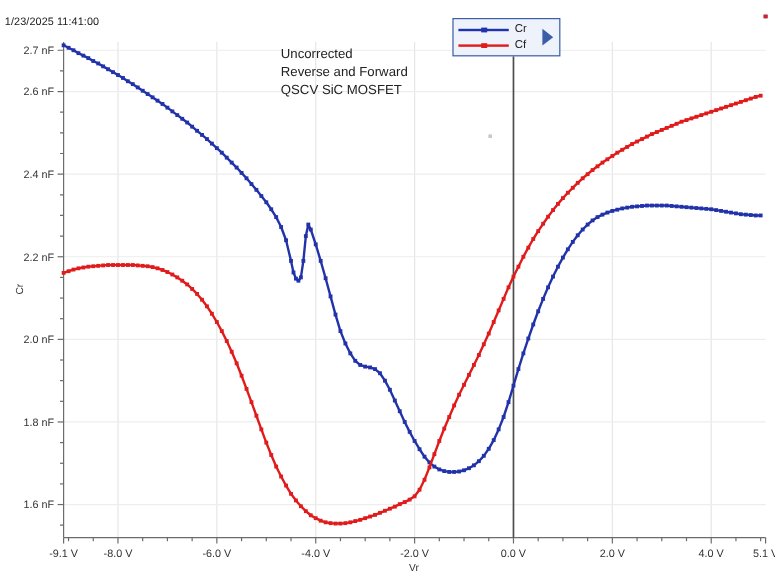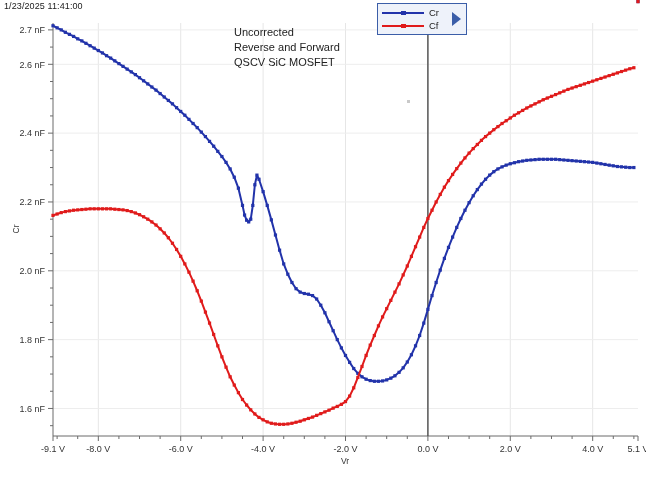--- a/index.html
+++ b/index.html
@@ -10,21 +10,21 @@
   body {
     width: 646px;
     height: 481px;
     font-family: "Liberation Sans", sans-serif;
     position: relative;
     overflow: hidden;
     -webkit-font-smoothing: antialiased;
   }
   #app {
     position: absolute;
-    left: 0; top: 0;
+    left: 0; top: 12px;
     width: 646px;
     height: 369px;
   }
   #timestamp {
     position: absolute;
     left: 4px;
     top: 1px;
     font-size: 9px;
     color: #1a1a1a;
     letter-spacing: 0.1px;

